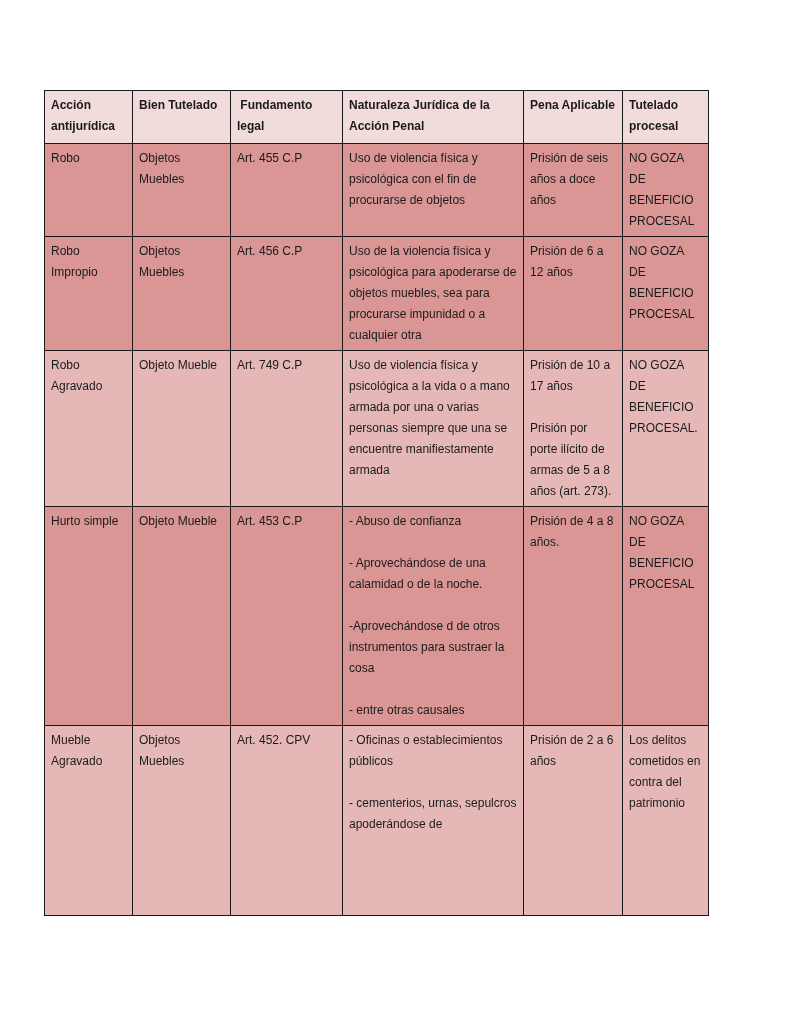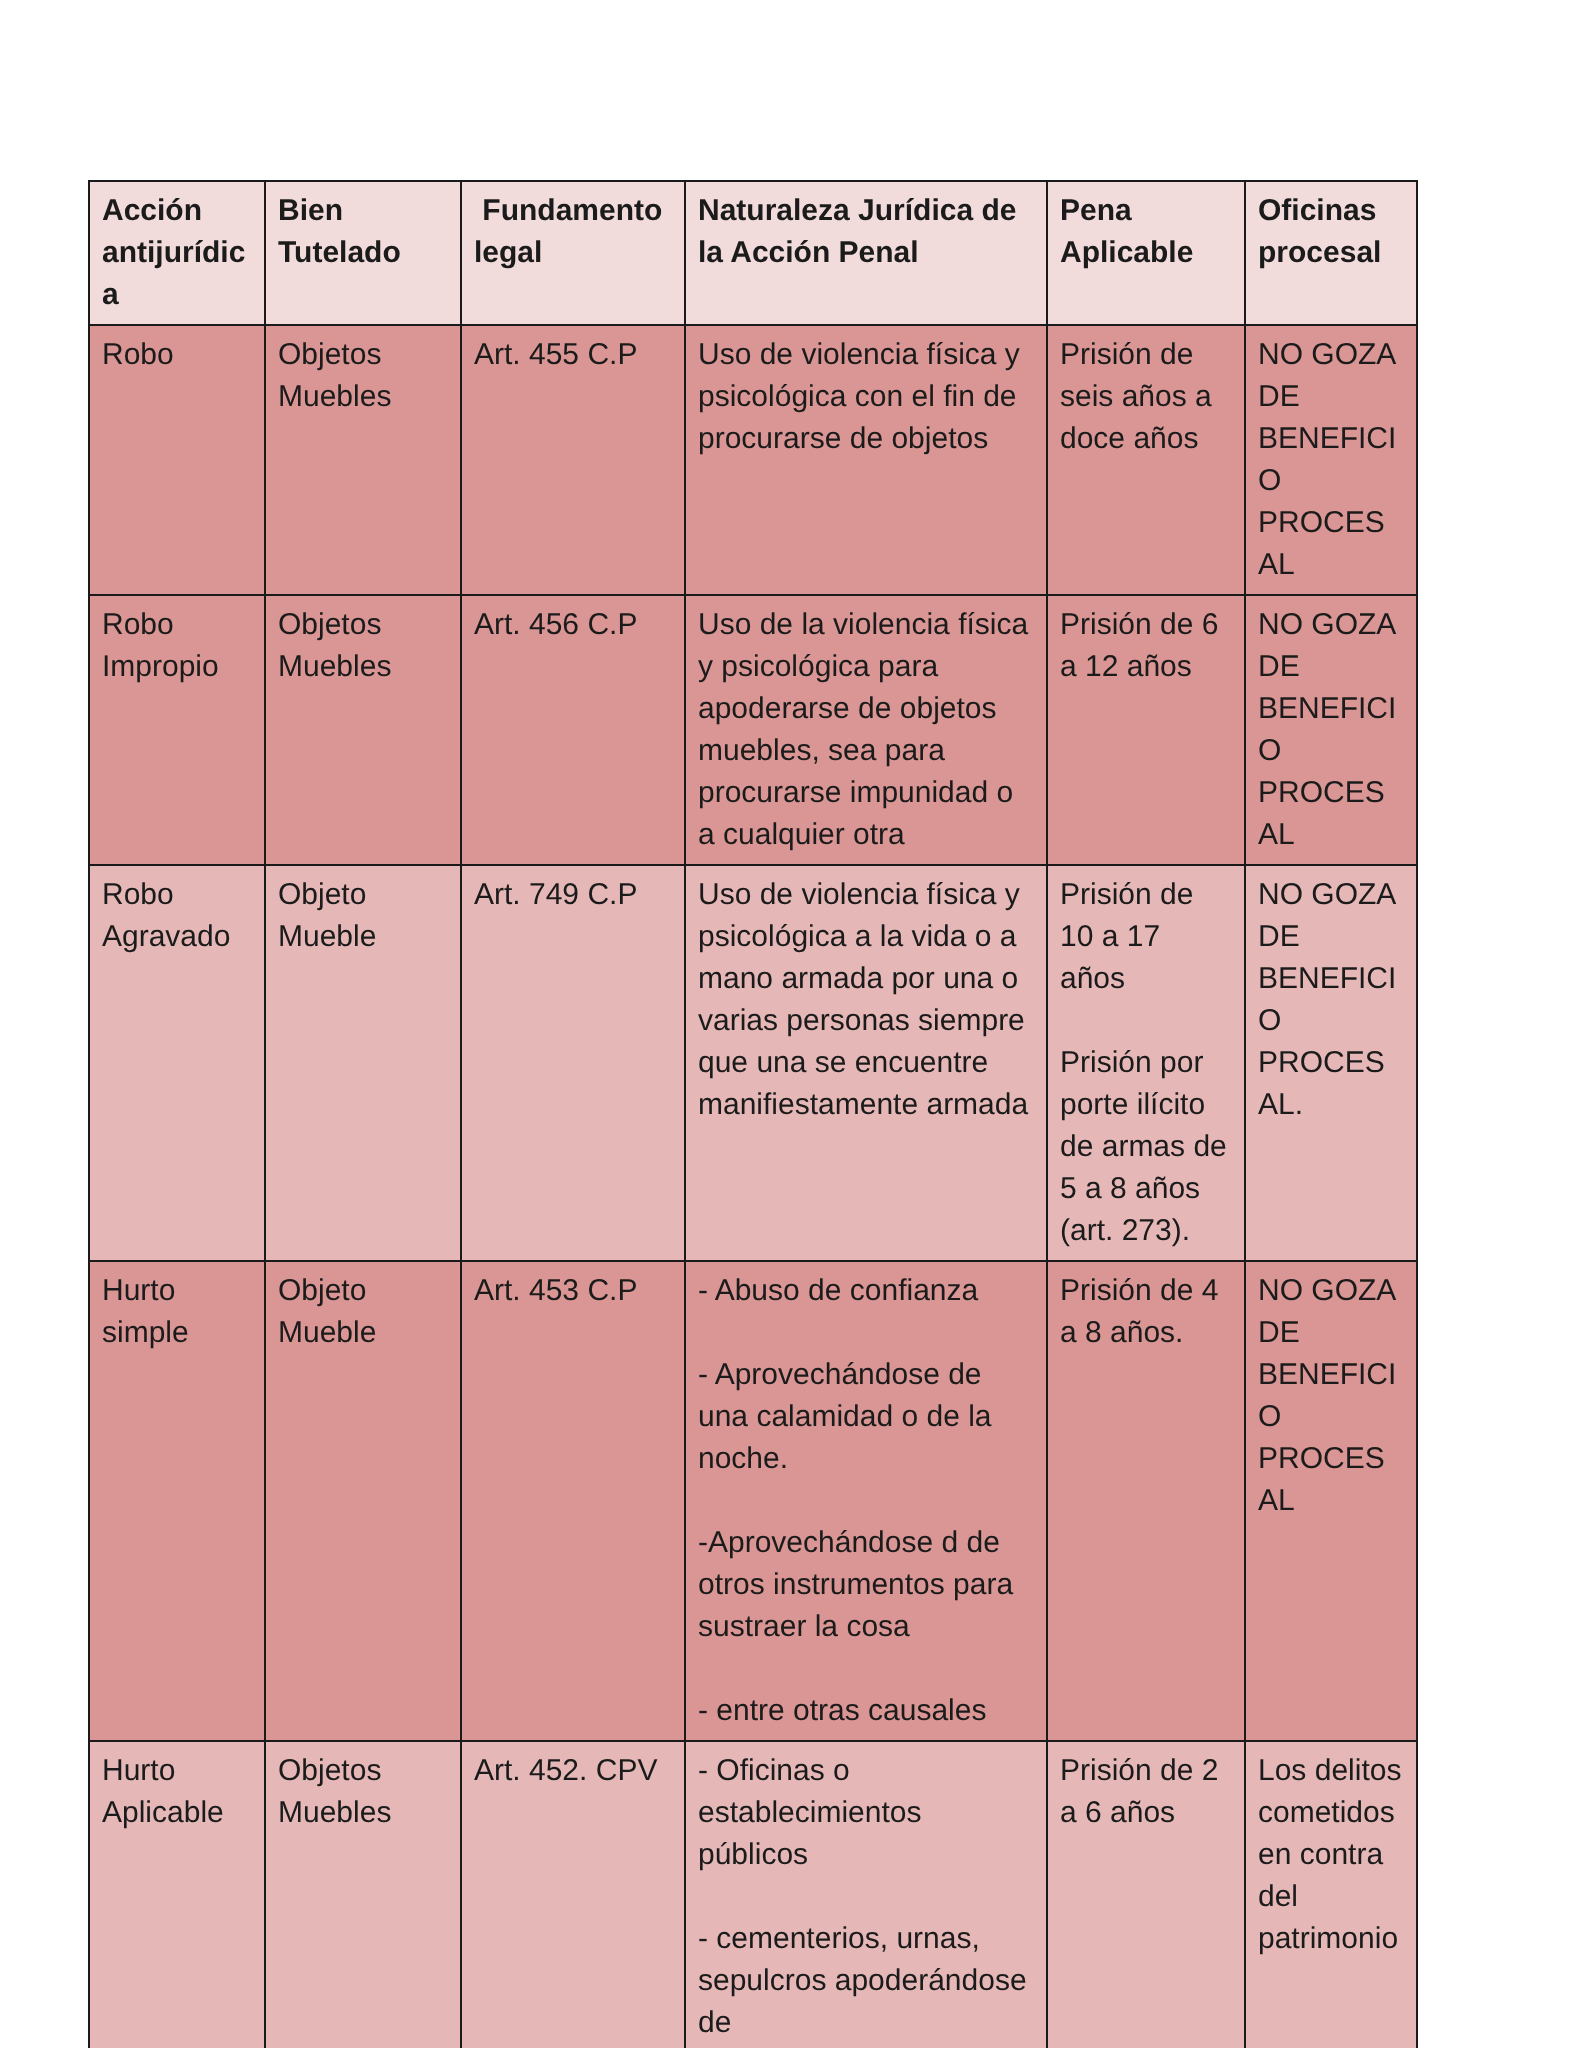--- a/index.html
+++ b/index.html
@@ -21,21 +21,21 @@
     width: 664px;
     border-collapse: collapse;
     table-layout: fixed;
   }
   .legal-table th,
   .legal-table td {
     border: 1.5px solid var(--border, #1a1a1a);
     vertical-align: top;
     text-align: left;
     padding: 4px 6px;
-    font-size: 15px;
+    font-size: 12px;
     line-height: 21px;
     color: #1b1b1b;
     white-space: pre-wrap;
     overflow-wrap: break-word;
     font-weight: normal;
   }
   .legal-table thead th {
     font-weight: bold;
     background: var(--header-bg, #f2dbdb);
   }
@@ -72,21 +72,21 @@
     <col class="c-pena">
     <col class="c-beneficio">
   </colgroup>
   <thead>
     <tr>
       <th>Acción antijurídica</th>
       <th>Bien Tutelado</th>
       <th> Fundamento legal</th>
       <th>Naturaleza Jurídica de la Acción Penal</th>
       <th>Pena Aplicable</th>
-      <th>Oficinas procesal</th>
+      <th>Tutelado procesal</th>
     </tr>
   </thead>
   <tbody>
     <tr class="dark">
       <td class="col-accion">Robo</td>
       <td>Objetos Muebles</td>
       <td>Art. 455 C.P</td>
       <td>Uso de violencia física y psicológica con el fin de procurarse de objetos</td>
       <td>Prisión de seis años a doce años</td>
       <td>NO GOZA DE BENEFICIO PROCESAL</td>
@@ -117,21 +117,21 @@
 
 - Aprovechándose de una calamidad o de la noche.
 
 -Aprovechándose d de otros instrumentos para sustraer la cosa
 
 - entre otras causales</td>
       <td>Prisión de 4 a 8 años.</td>
       <td>NO GOZA DE BENEFICIO PROCESAL</td>
     </tr>
     <tr class="light">
-      <td class="col-accion">Hurto Aplicable</td>
+      <td class="col-accion">Mueble Agravado</td>
       <td>Objetos Muebles</td>
       <td>Art. 452. CPV</td>
       <td>- Oficinas o establecimientos públicos
 
 - cementerios, urnas, sepulcros apoderándose de</td>
       <td>Prisión de 2 a 6 años</td>
       <td>Los delitos cometidos en contra del patrimonio</td>
     </tr>
   </tbody>
 </table>

